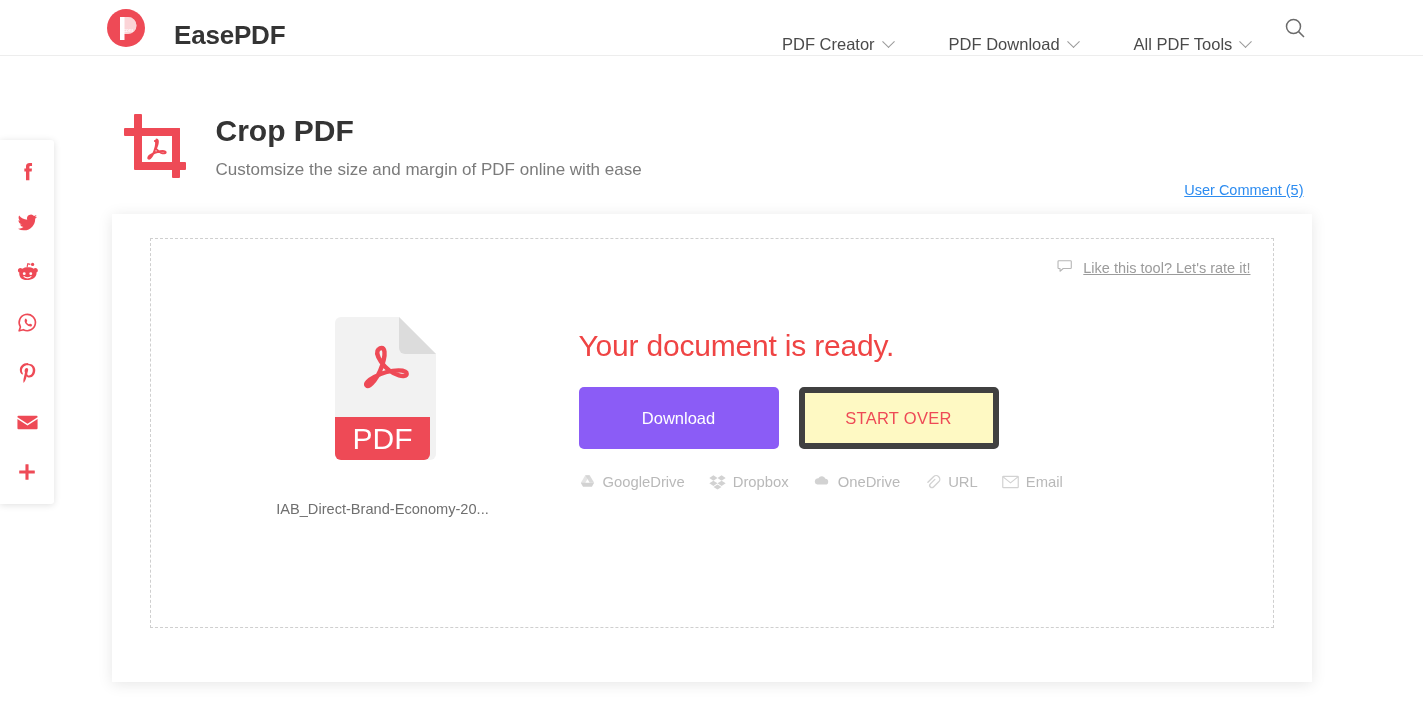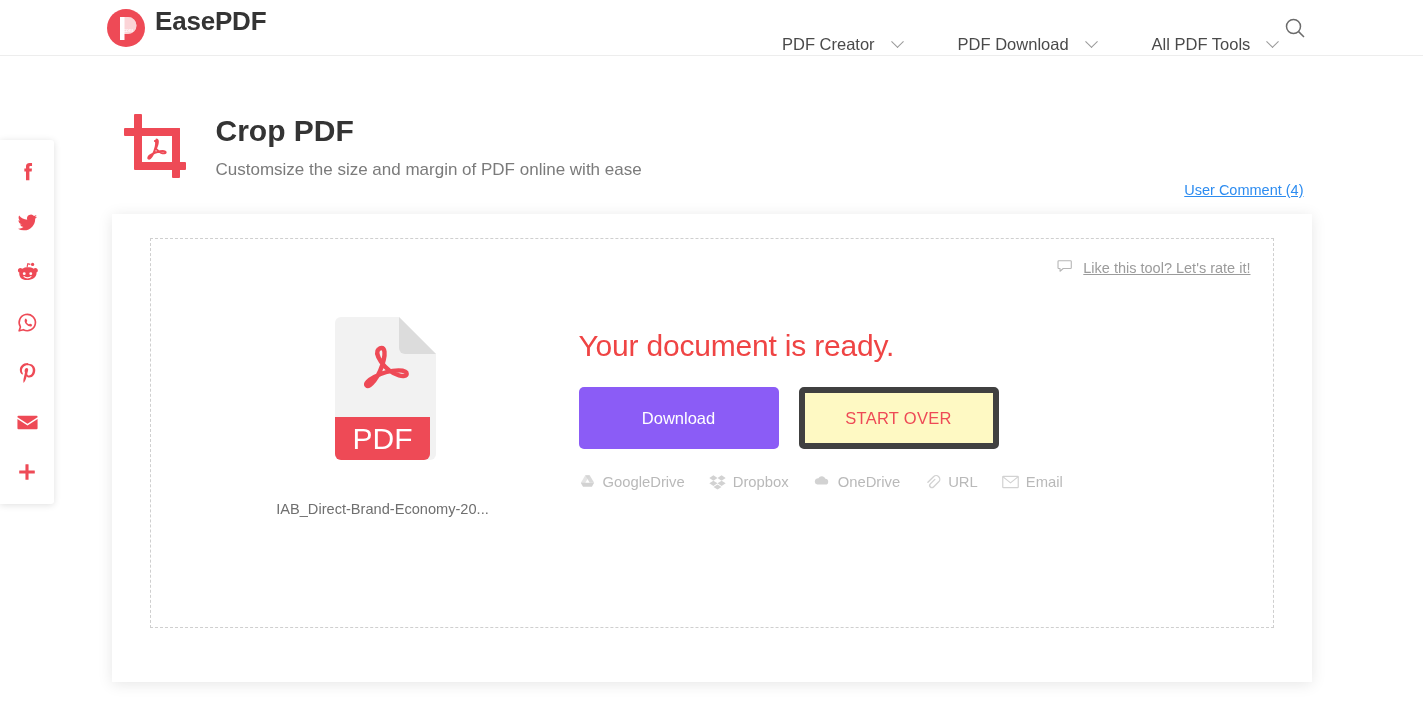--- a/index.html
+++ b/index.html
@@ -19,22 +19,22 @@
     height: 56px;
     width: 1423px;
     background: #ffffff;
     border-bottom: 1px solid #ededed;
     display: flex;
     align-items: center;
   }
 
   .brand {
     display: flex;
-    align-items: flex-start;
-    gap: 9px;
+    align-items: flex-end;
+    gap: 28px;
     margin-left: 106px;
     text-decoration: none;
   }
   .brand-mark {
     width: 40px; height: 40px;
     display: block;
   }
   .brand-name {
     font-size: 26px;
     font-weight: bold;
@@ -48,21 +48,21 @@
     left: 782px;
     top: 0;
     height: 56px;
     display: flex;
     align-items: center;
     gap: 0;
   }
   .nav-item {
     display: flex;
     align-items: center;
-    gap: 18px;
+    gap: 9px;
     font-size: 16.5px;
     color: #4a4a4a;
     cursor: pointer;
     margin-right: 56px;
     white-space: nowrap;
     margin-top: 32px;
   }
   .nav-item:last-child { margin-right: 0; }
   .chev {
     display: inline-block;
@@ -389,21 +389,21 @@
           <g fill="none" stroke="#ee4a56" stroke-width="2" stroke-linecap="round" stroke-linejoin="round">
             <path d="M36.5 31.5c1.4 0 1.6 2 1.1 4.2-.5 2.2-1.7 5-1.7 5s2.7 3.2 5.2 4.1c2.5.9 4.6.7 4.6-.5 0-1.2-2.4-1.6-5.6-1.1-3.2.5-7.4 2.2-10 4.2-1.6 1.2-2.3 2.4-1.6 3 .8.7 2.3-.5 3.6-2.6 1.6-2.5 3-6.3 3.6-9.1.6-2.8.8-5.6-.8-5.6h1.6z"></path>
           </g>
         </svg>
       </span>
       <div>
         <div class="tool-title">Crop PDF</div>
         <div class="tool-sub">Customsize the size and margin of PDF online with ease</div>
       </div>
     </div>
-    <a class="user-comment-link" href="#">User Comment (4)</a>
+    <a class="user-comment-link" href="#">User Comment (5)</a>
   </div>
 
   <div class="tool-card">
     <div class="dropzone">
 
       <div class="rate-row">
         <span class="bubble-icon">
           <svg viewBox="0 0 20 20" width="17" height="17" fill="none" stroke="currentColor" stroke-width="1.3">
             <path d="M2.2 3.2h13.6c.6 0 1 .4 1 1v7.2c0 .6-.4 1-1 1H7.3L3.6 15.6v-3.2H2.2c-.6 0-1-.4-1-1V4.2c0-.6.4-1 1-1z" stroke-linejoin="round"></path>
           </svg>

